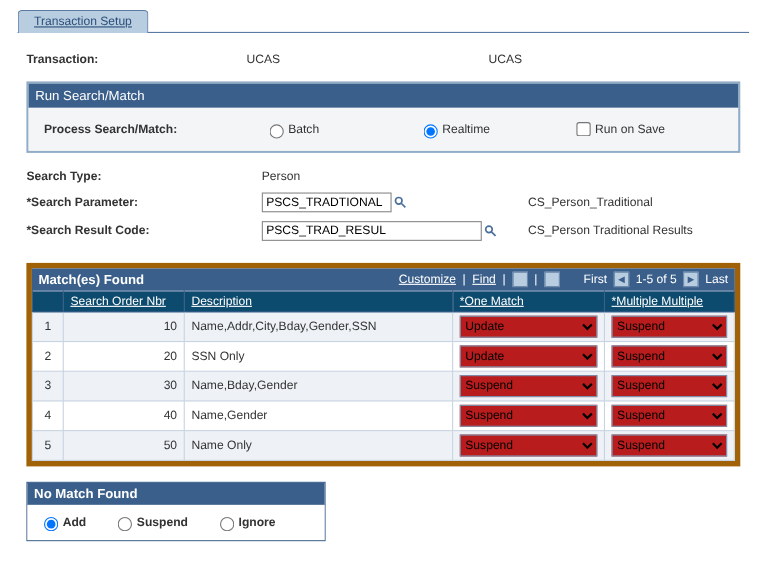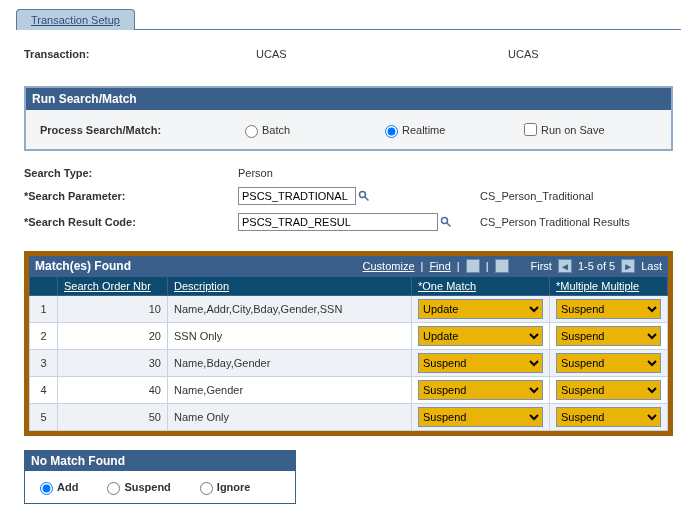--- a/index.html
+++ b/index.html
@@ -25,21 +25,21 @@
     top: 1px;
     cursor: pointer;
   }
   .tab.inactive { background: #b8cde0; color: #2a4f7a; text-decoration: underline; }
   .tab.active { background: #fff; color: #2a4f7a; font-weight: bold; }
   .form-area { padding: 18px 8px 4px; }
   .row { display: flex; align-items: center; margin-bottom: 8px; }
   .lbl { width: 200px; font-weight: bold; color: #333; }
   .section-box { border: 2px solid #90acc6; margin-bottom: 12px; }
   .section-title {
-    background: #3a5f8a; color: #fff; font-weight: bold;
+    background: #3a5f8a; color: #fff; font-weight: normal;
     padding: 4px 6px; font-size: 12px;
   }
   .section-body { padding: 10px 14px; background: #f3f5f7; }
   .radio-row { display: flex; align-items: center; }
   .radio-row .lbl2 { width: 200px; font-weight: bold; }
   .radio-opt { display: inline-flex; align-items: center; width: 140px; }
   .radio-opt input { margin-right: 4px; }
   .chk-opt { display: inline-flex; align-items: center; }
   .chk-opt input { margin-right: 4px; }
   input[type=text] {
@@ -75,39 +75,39 @@
     text-decoration: underline;
   }
   table.grid th:first-child { text-decoration: none; }
   table.grid td { padding: 3px 6px; border: 1px solid #c7d3e0; height: 22px; }
   table.grid tr.odd td { background: #eef2f7; }
   table.grid tr.even td { background: #fff; }
   .rownum { text-align: center; width: 28px; }
   .ordnbr { text-align: right; width: 110px; padding-right: 8px; }
   select {
     width: 100%; height: 20px; font-family: Arial; font-size: 11px;
-    border: 1px solid #7a93b0; background: #eab308;
+    border: 1px solid #7a93b0; background: #b91c1c;
   }
   .nomatch-box { margin-top: 14px; border: 1px solid #3a5f8a; width: 272px; }
   .nomatch-title { background: #3a5f8a; color: #fff; font-weight: bold; padding: 3px 6px; font-size: 12px;}
   .nomatch-body { padding: 8px 10px; display: flex; gap: 24px; background: #fff; }
   .nomatch-body label { display: inline-flex; align-items: center; font-weight: bold; }
   .nomatch-body input { margin-right: 4px; }
   .mini-icon { width: 14px; height: 14px; display: inline-block; background: #b8cde0; border:1px solid #6a89ab; cursor:pointer;}
 </style>
 </head>
 <body>
 
 <div class="tabs">
   <div class="tab inactive">Transaction Setup</div>
 </div>
 
 <div class="form-area">
 
-  <div class="row" style="margin-bottom:26px;gap:32px;">
+  <div class="row" style="margin-bottom:14px;">
     <div class="lbl">Transaction:</div>
     <div style="width:220px;">UCAS</div>
     <div>UCAS</div>
   </div>
 
   <div class="section-box">
     <div class="section-title">Run Search/Match</div>
     <div class="section-body">
       <div class="radio-row">
         <div class="lbl2">Process Search/Match:</div>

